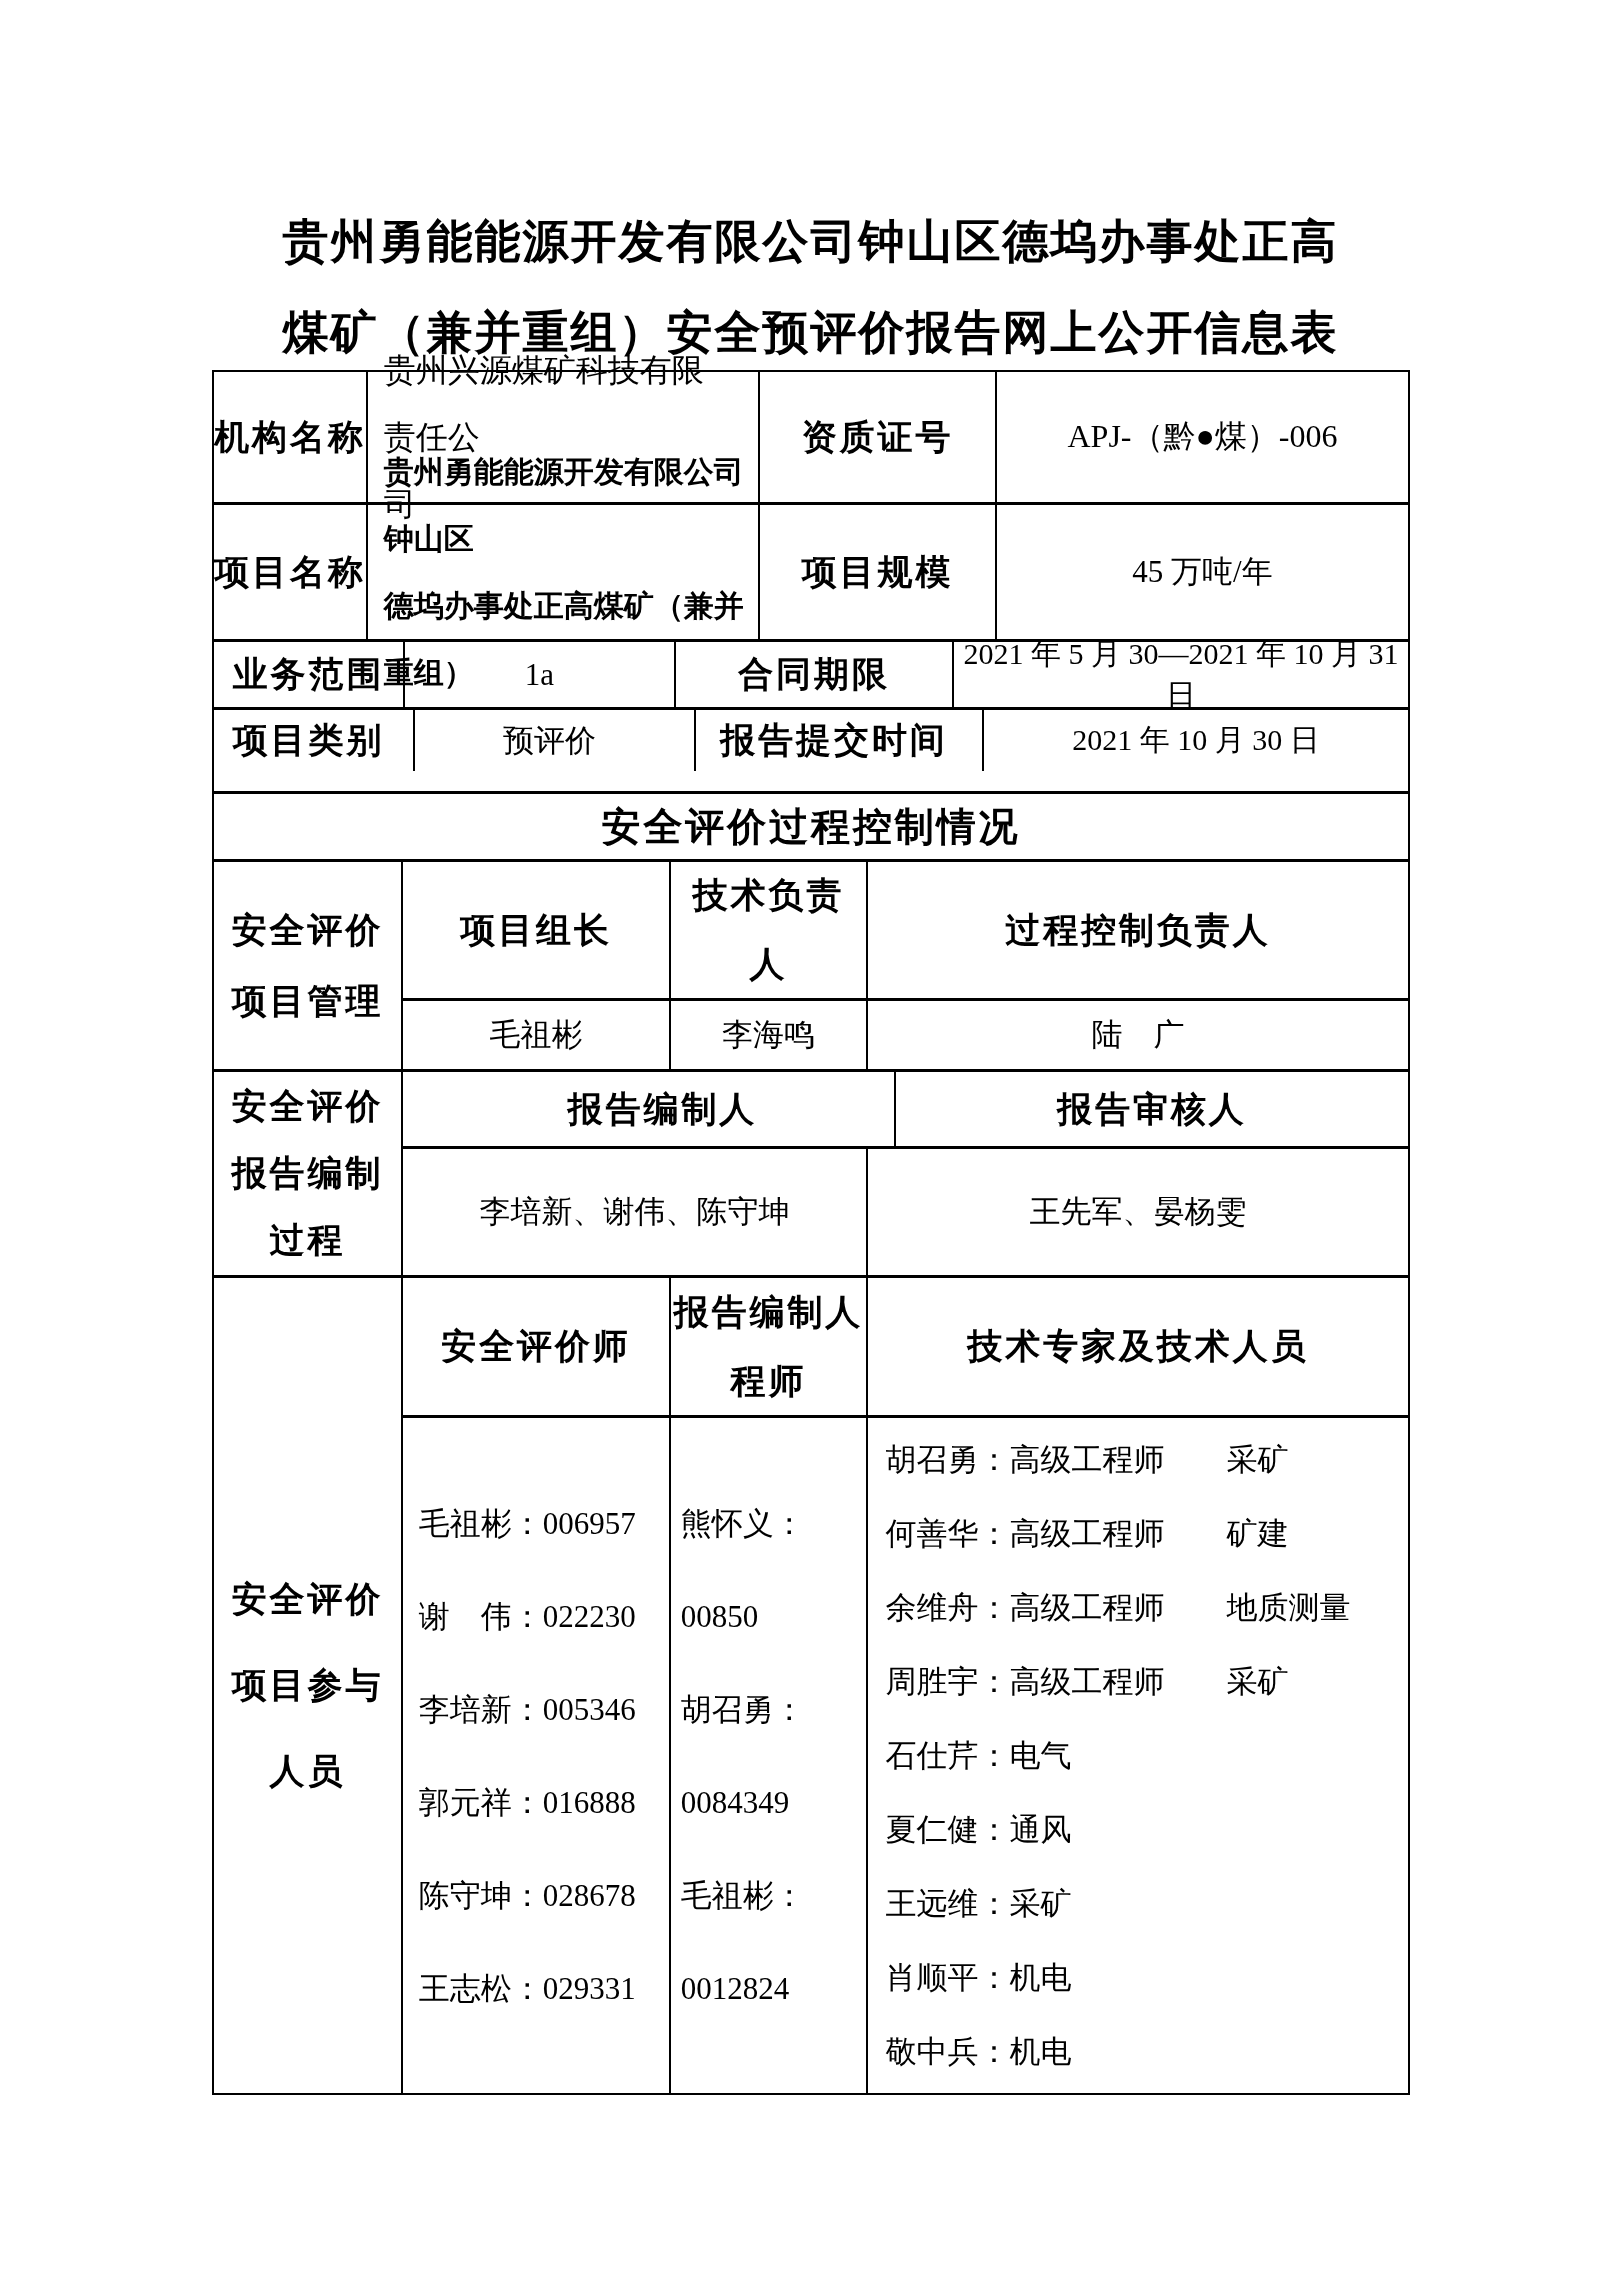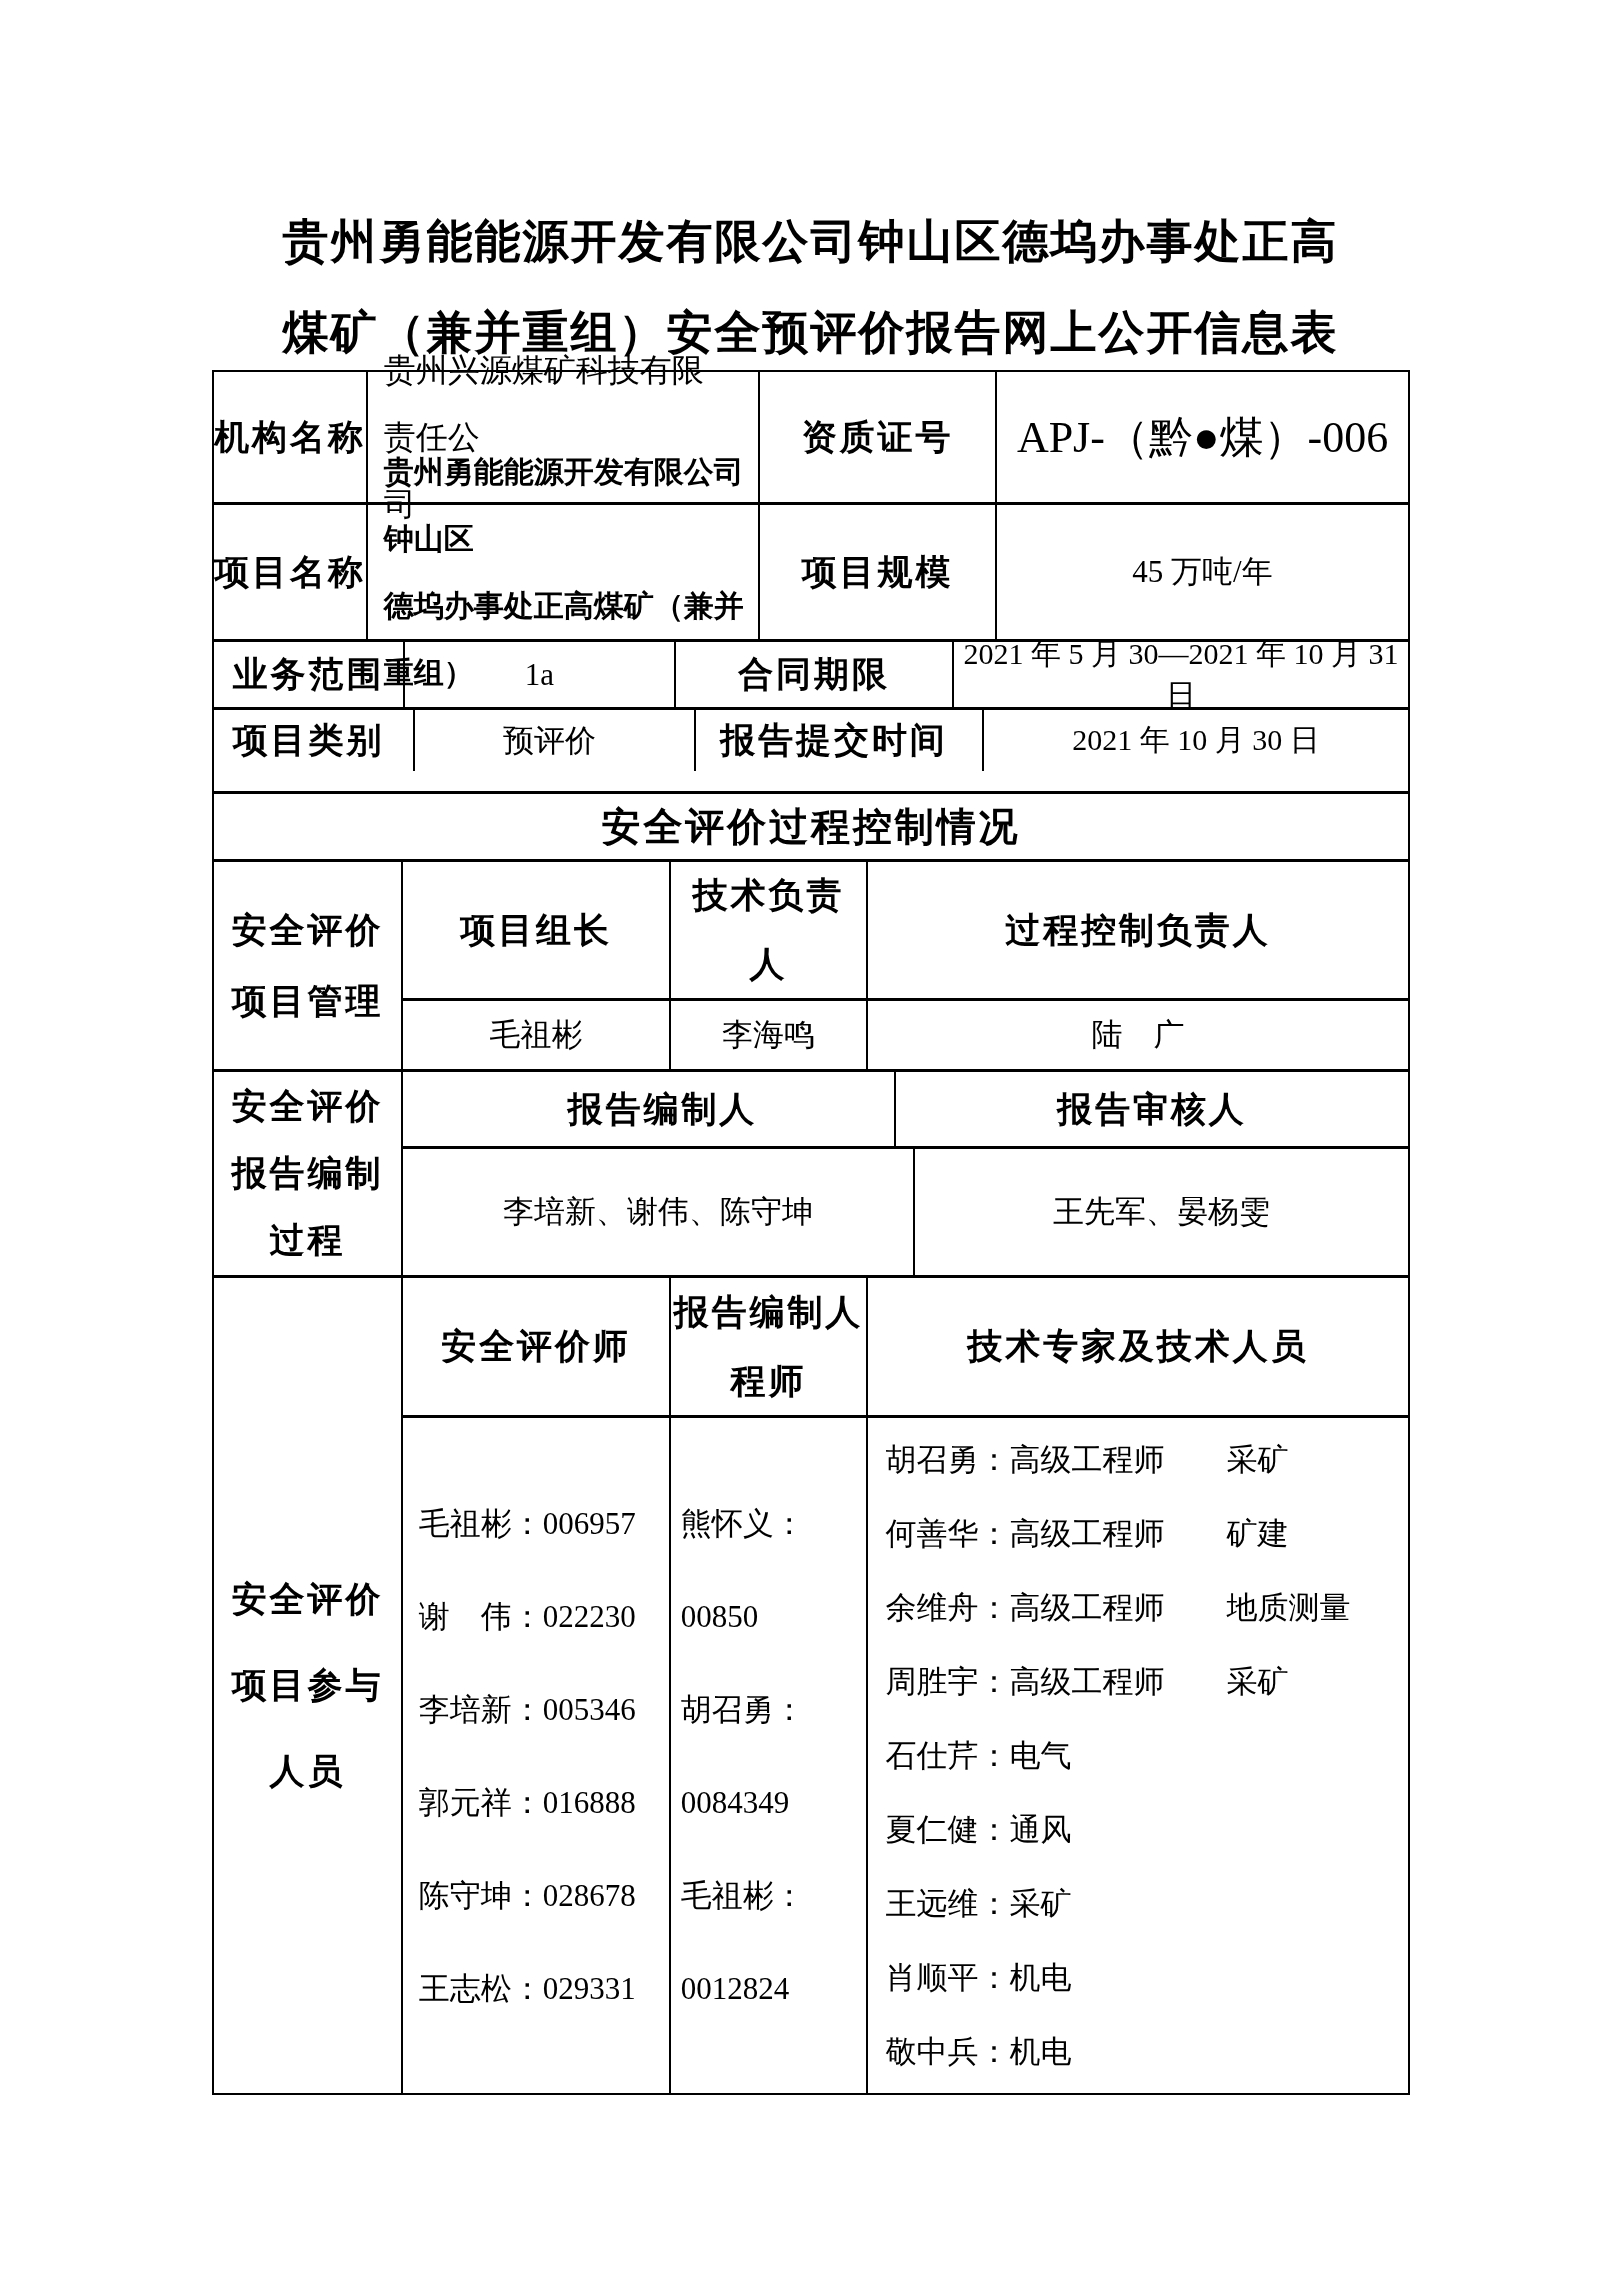--- a/index.html
+++ b/index.html
@@ -99,21 +99,21 @@
     <div>煤矿（兼并重组）安全预评价报告网上公开信息表</div>
   </div>
 
   <div class="tbl">
 
     <div class="tr r1">
       <div class="td label w1a">机构名称</div>
       <div class="td leftal w1b mline" style="padding-left:15.7px;padding-right:23.5px;font-size:32px;">贵州兴源煤矿科技有限责任公
 司</div>
       <div class="td label w1c">资质证号</div>
-      <div class="td flex1" style="font-size:44px;">APJ-（黔●煤）-006</div>
+      <div class="td flex1" style="font-size:32px;">APJ-（黔●煤）-006</div>
     </div>
 
     <div class="tr r2">
       <div class="td label w1a">项目名称</div>
       <div class="td leftal w1b mline" style="padding-left:15.7px;font-weight:bold;font-size:30px;">贵州勇能能源开发有限公司钟山区
 德坞办事处正高煤矿（兼并重组）</div>
       <div class="td label w1c">项目规模</div>
       <div class="td flex1">45 万吨/年</div>
     </div>
 
@@ -156,21 +156,21 @@
     <div class="sec">
       <div class="sec-label lh-comp">安全评价
 报告编制
 过程</div>
       <div class="sec-body">
         <div class="sec-row hdr2">
           <div class="td label" style="width:463px;">报告编制人</div>
           <div class="td label flex1">报告审核人</div>
         </div>
         <div class="sec-row vrow2">
-          <div class="td" style="width:510px;border-radius:17px;">李培新、谢伟、陈守坤</div>
+          <div class="td" style="width:463px;border-radius:17px;">李培新、谢伟、陈守坤</div>
           <div class="td flex1">王先军、晏杨雯</div>
         </div>
       </div>
     </div>
 
     <div class="sec">
       <div class="sec-label lh-part">安全评价
 项目参与
 人员</div>
       <div class="sec-body">

